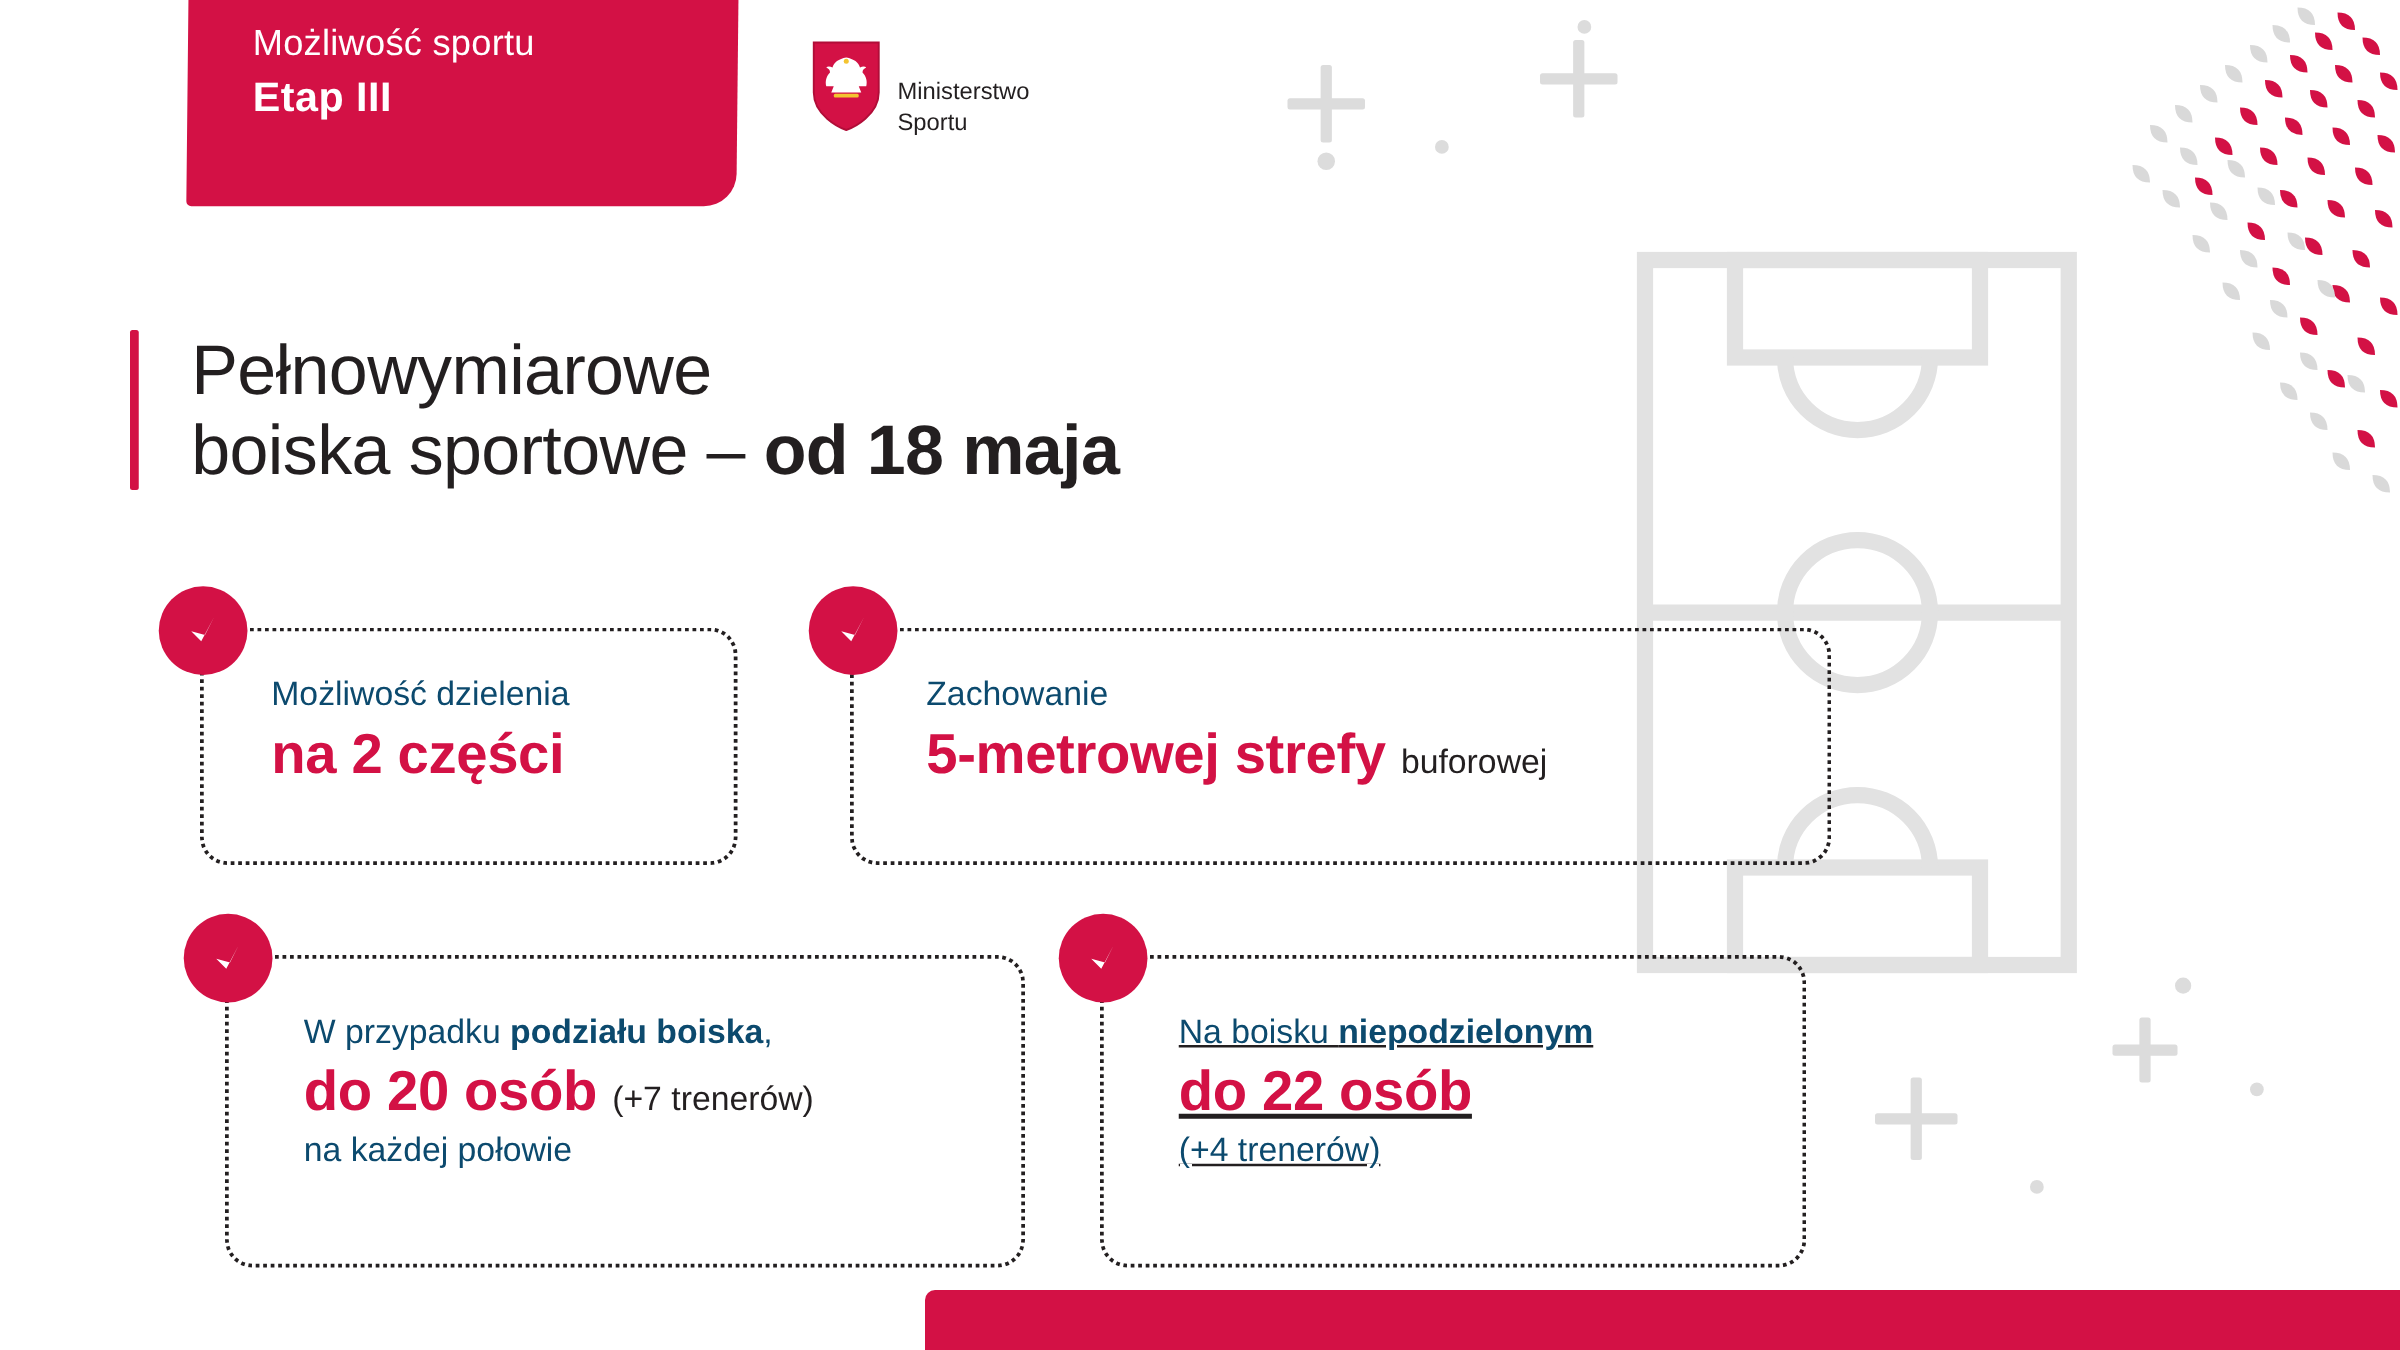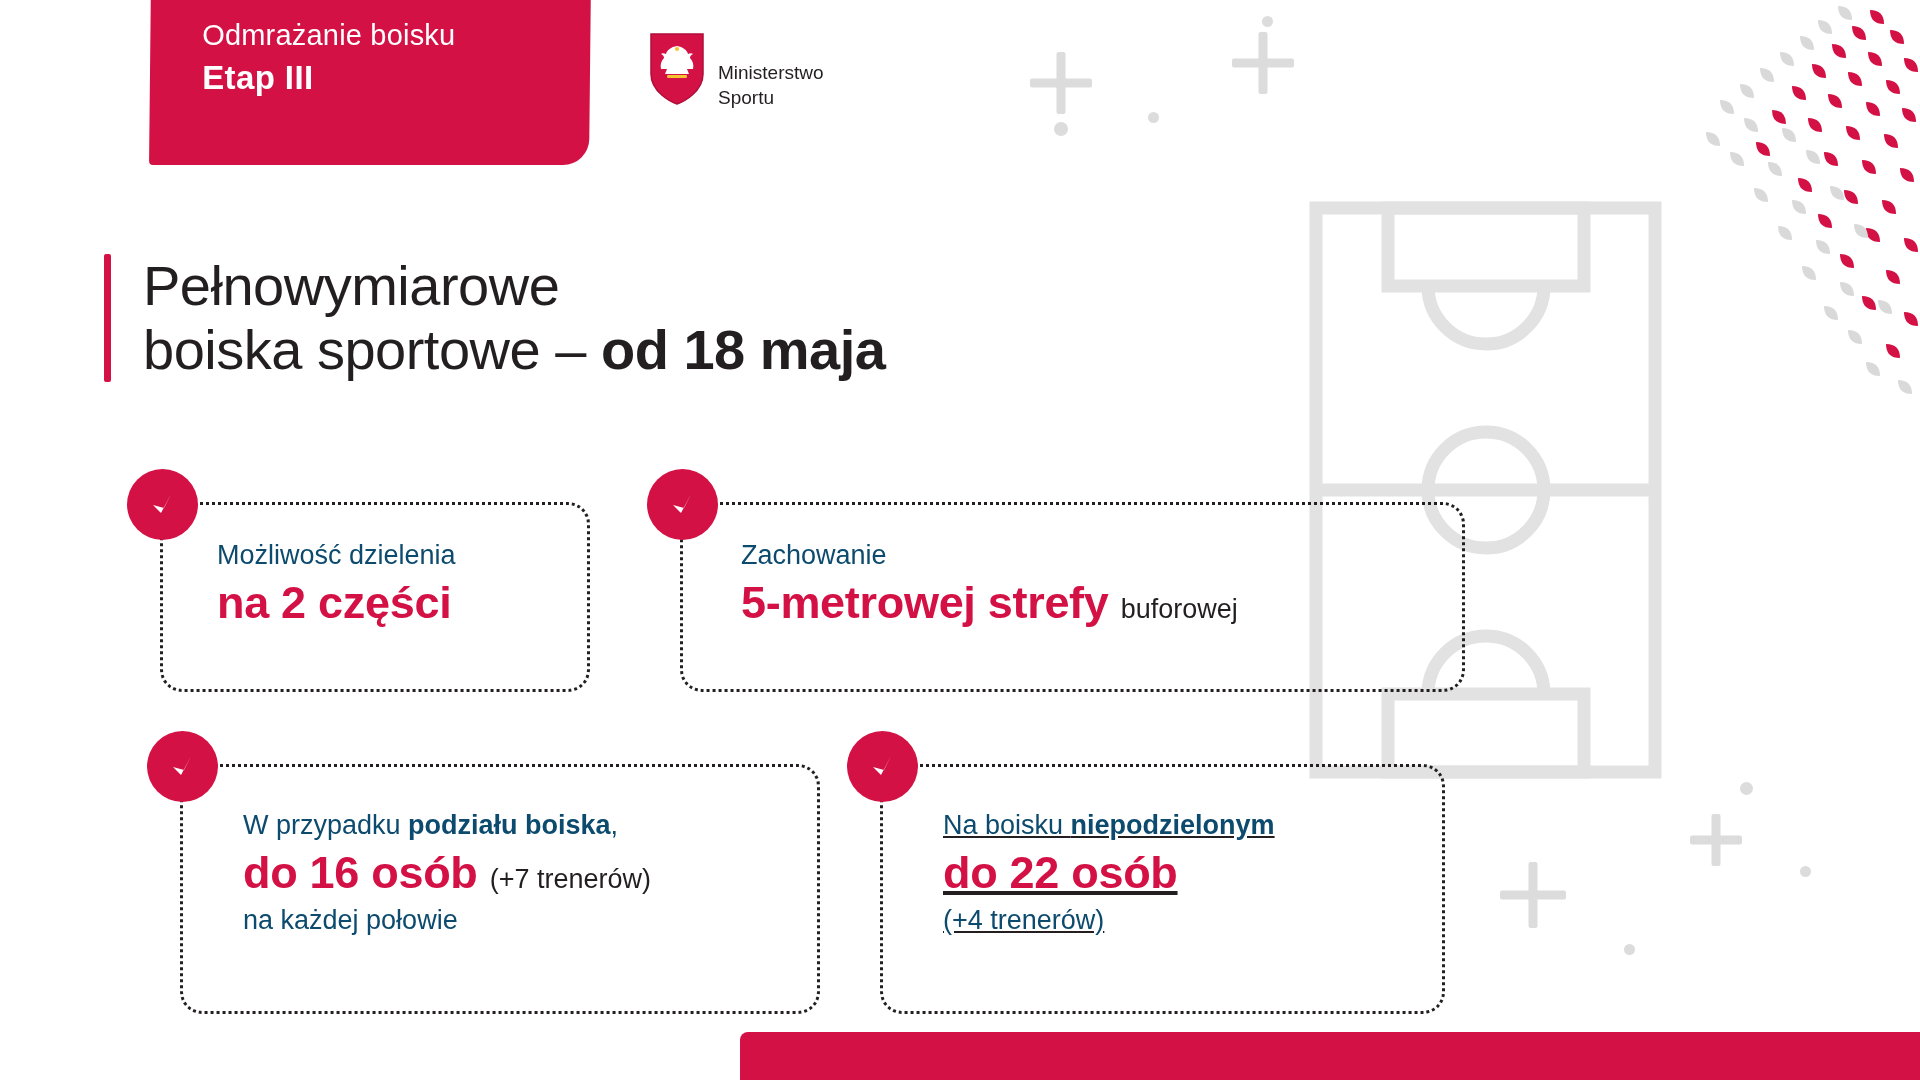--- a/index.html
+++ b/index.html
@@ -59,24 +59,24 @@
     line-height: 1.32;
     color: #231f20;
     padding-top: 4px;
   }
   .eagle-shield { display: block; }
 
   
   .headline-wrap {
     position: absolute;
     left: 104px;
-    top: 254px;
+    top: 264px;
     display: flex;
     align-items: center;
-    gap: 32px;
+    gap: 42px;
   }
   .headline-bar {
     width: 7px;
     background: #d31145;
     border-radius: 2px;
     align-self: stretch;
   }
   .headline {
     font-size: 56px;
     font-weight: 400;
@@ -241,21 +241,21 @@
         <path d="M448 330 q14 0 14 14 q-14 0-14-14z"></path>
         <path d="M466 362 q14 0 14 14 q-14 0-14-14z"></path>
         <path d="M498 380 q14 0 14 14 q-14 0-14-14z"></path>
       </g>
     </g>
   </svg>
 </div>
 
 <div class="ribbon">
   <div class="ribbon-inner">
-    <div class="ribbon-line1">Odmrażanie boisku</div>
+    <div class="ribbon-line1">Możliwość sportu</div>
     <div class="ribbon-line2">Etap III</div>
   </div>
 </div>
 
 <div class="ministry">
   <span class="eagle-shield">
     <svg width="58" height="74" viewBox="0 0 58 74" aria-hidden="true">
       <path d="M3 2 h52 v40 c0 18 -20 28 -26 30 C23 70 3 60 3 42 Z" fill="#d31145" stroke="#b10d38" stroke-width="1.5"></path>
       <g fill="#ffffff">
         <path d="M29 14 c-6 1 -10 4 -11 8 c-2 -1 -4 -1 -5 0 c2 1 3 2 3 4 c-3 3 -4 7 -3 11 h6 l-2 5 h24 l-2 -5 h6 c1 -4 0 -8 -3 -11 c0 -2 1 -3 3 -4 c-1 -1 -3 -1 -5 0 c-1 -4 -5 -7 -11 -8 z"></path>
@@ -338,21 +338,21 @@
   <div class="bullet">
     <svg width="32" height="32" viewBox="0 0 32 32" aria-hidden="true">
       <path d="M6 16 L14 24 L24 5 L17 19 Z" fill="#ffffff"></path>
     </svg>
   </div>
   <div class="card-body">
     <div class="line">
       <span>W przypadku </span><b>podziału boiska</b><span>,</span>
     </div>
     <div class="big">
-      <span>do 16 osób</span>
+      <span>do 20 osób</span>
       <span class="small-dark">(+7 trenerów)</span>
     </div>
     <div class="line">na każdej połowie</div>
   </div>
 </div>
 
 <div class="card" id="card4">
   <div class="bullet">
     <svg width="32" height="32" viewBox="0 0 32 32" aria-hidden="true">
       <path d="M6 16 L14 24 L24 5 L17 19 Z" fill="#ffffff"></path>

